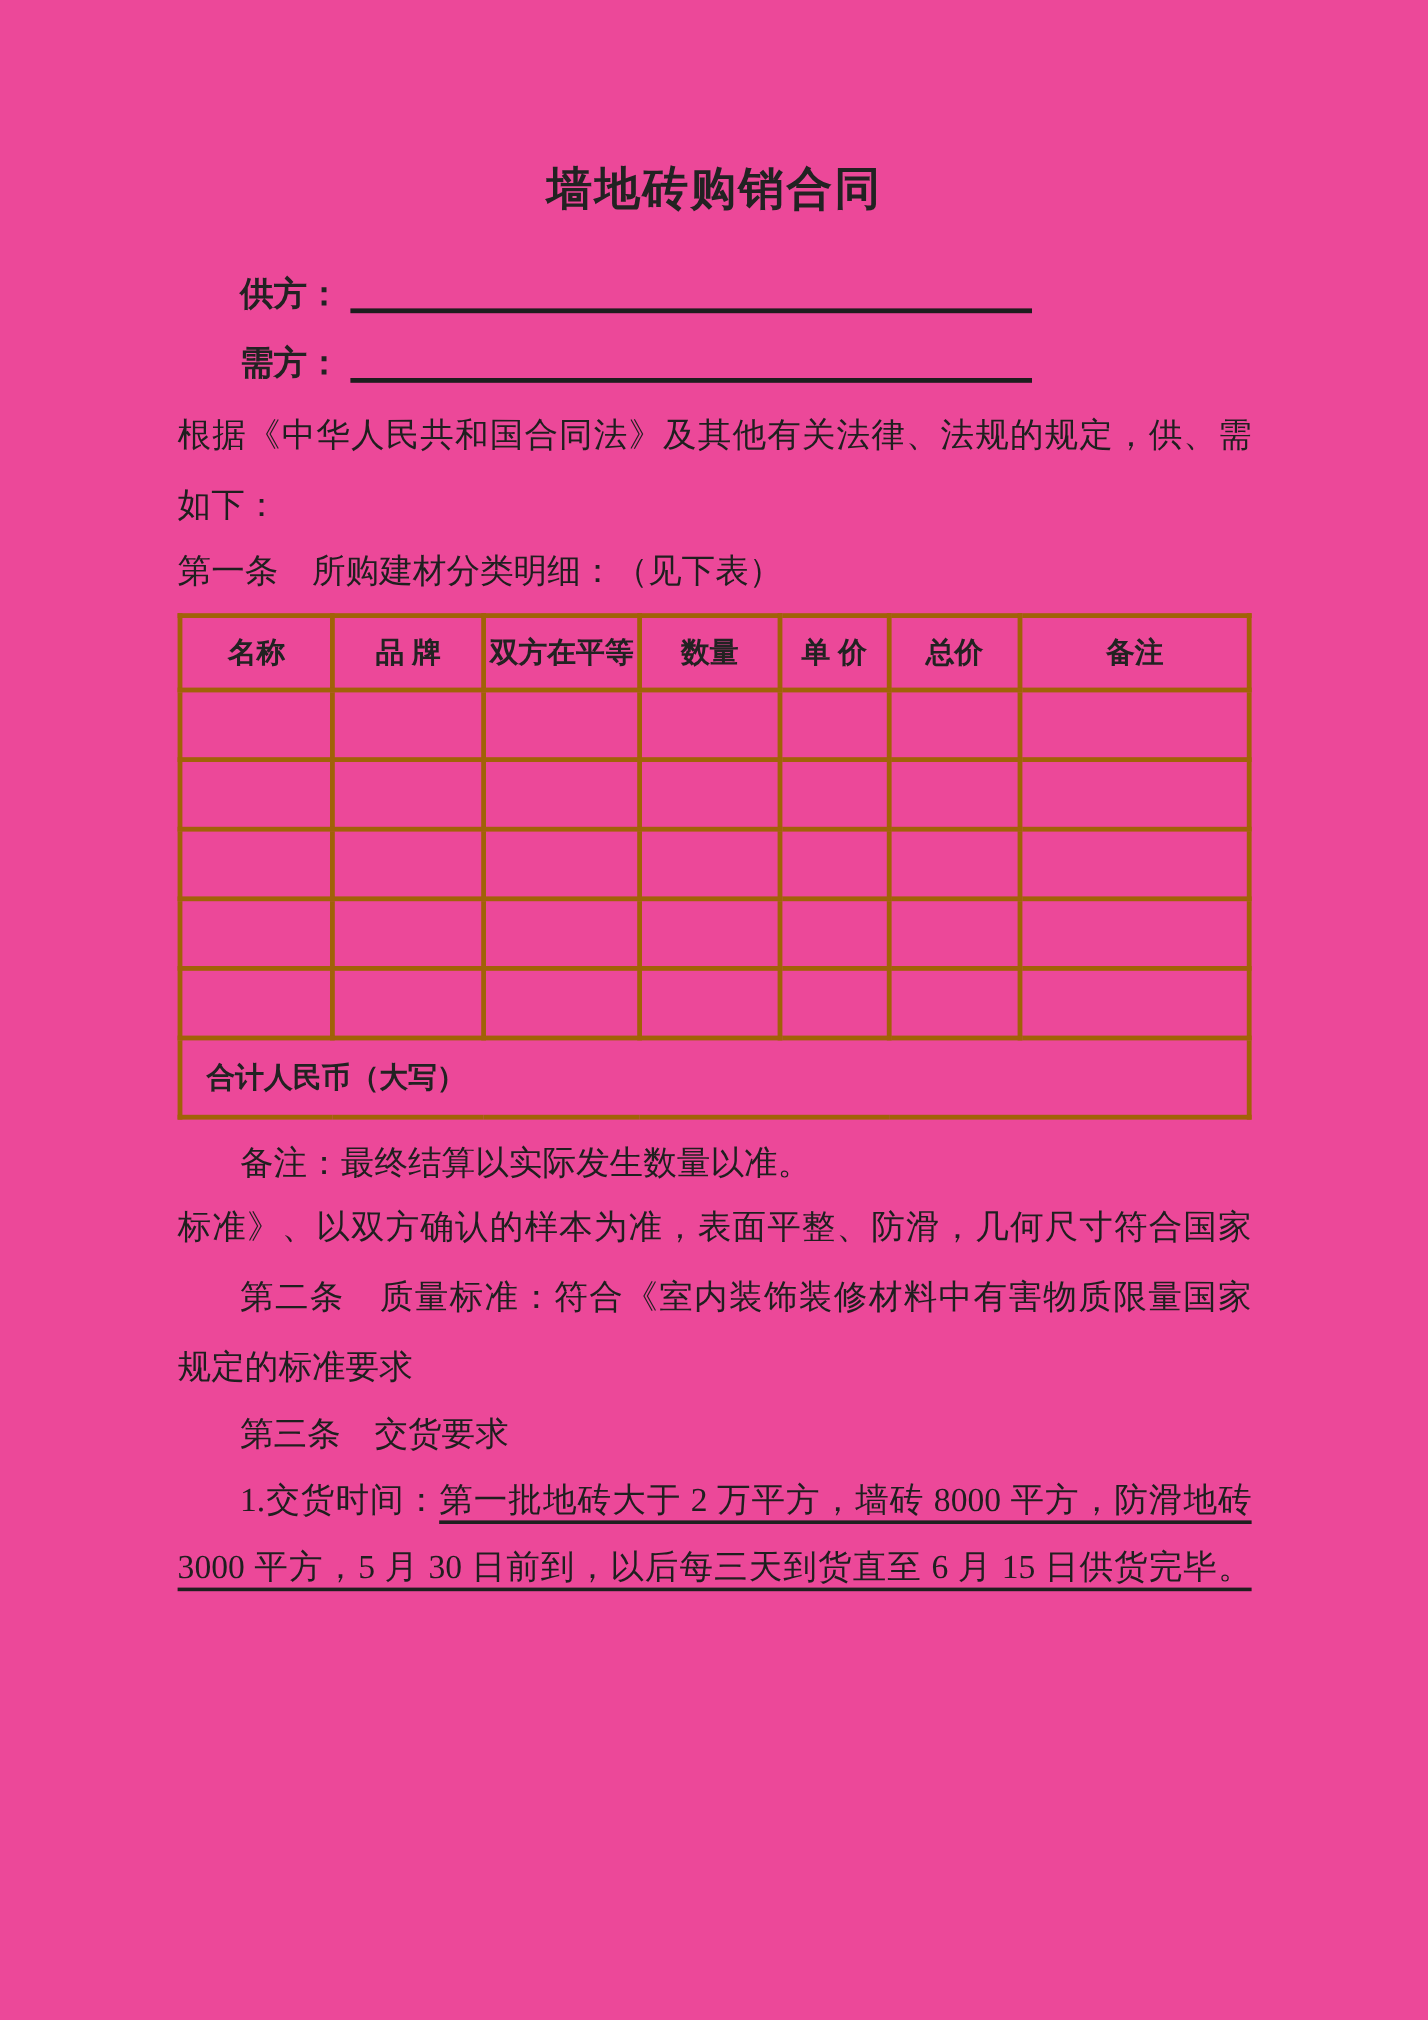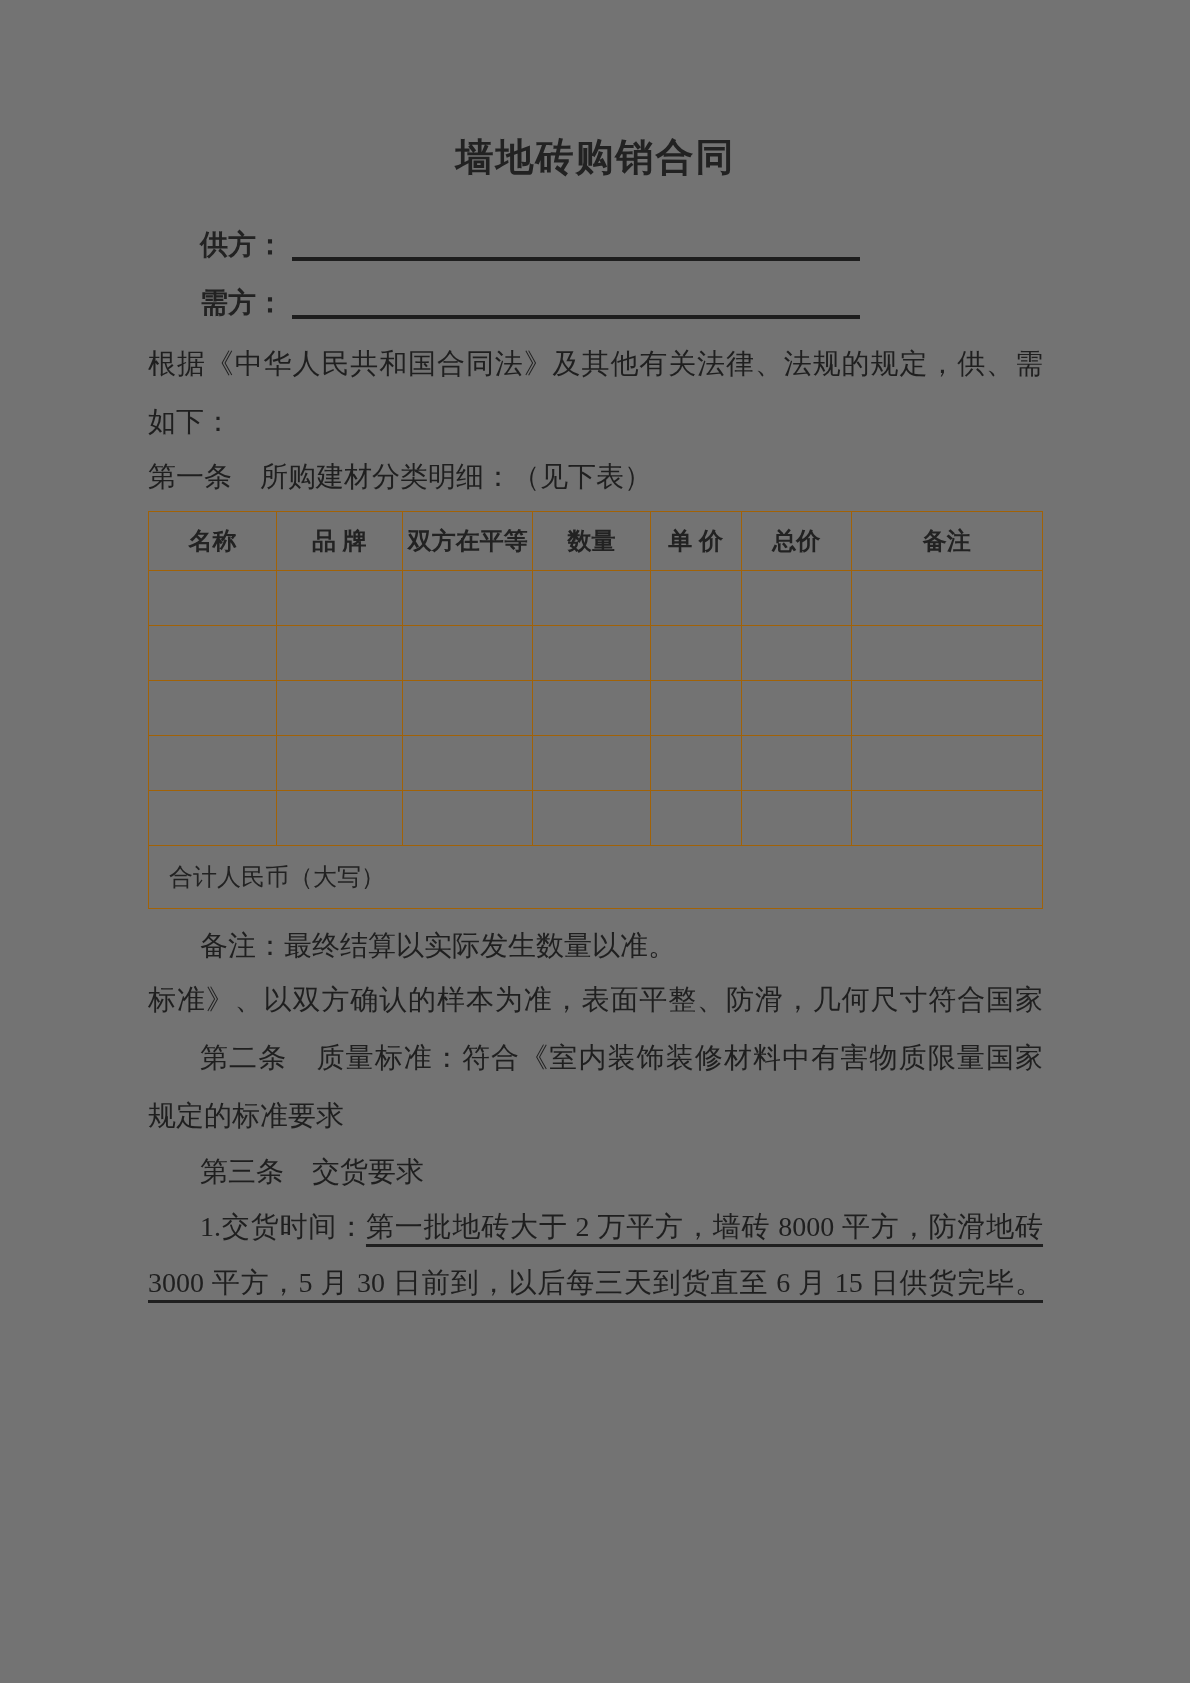--- a/index.html
+++ b/index.html
@@ -1,19 +1,19 @@
 <!DOCTYPE html>
 <html><head>
 <meta charset="utf-8">
 <style>
   html,body { margin:0; padding:0; background:#ffffff; }
   .page {
     position:relative;
     width:1190px; height:1683px;
-    background:#737373;
+    background:#ec4899;
     color:#1b1b1b;
     font-family:"Liberation Serif","DejaVu Serif",serif;
     box-sizing:border-box;
     padding:132px 147px 0 148px;
     overflow:hidden;
   }
   .title {
     font-family:"Liberation Sans","DejaVu Sans",sans-serif;
     font-weight:700;
     font-size:38px;
@@ -54,34 +54,34 @@
   .justify { text-align:justify; text-align-last:justify; white-space:normal; }
   .indent { text-indent:52px; }
   .intro-block { margin-top:16px; }
   .heading1 { line-height:48px; margin-top:2px; }
   .tile-table {
     width:100%;
     border-collapse:collapse;
     table-layout:fixed;
     margin-top:10px;
   }
-  .tile-table th, .tile-table td { border:1px solid #a16207; padding:0;margin-left:46px; }
+  .tile-table th, .tile-table td { border:4px solid #a16207; padding:0;margin-left:46px; }
   .tile-table thead th {
     height:58px;
     font-family:"Liberation Sans","DejaVu Sans",sans-serif;
     font-weight:700;
     font-size:24px;
     text-align:center;
     color:#222222;
   }
   .tile-table tbody td { height:54px; }
   .tile-table tfoot td {
     height:62px;
     font-family:"Liberation Sans","DejaVu Sans",sans-serif;
-    font-weight:400;
+    font-weight:700;
     font-size:24px;
     text-align:left;
     padding-left:20px;
     color:#222222;
   }
   .note-line { margin-top:12px; line-height:50px; }
   .a2-line { line-height:58px; }
   .a3-line { line-height:54px; }
   .delivery-line { line-height:56px; }
   .ul {

